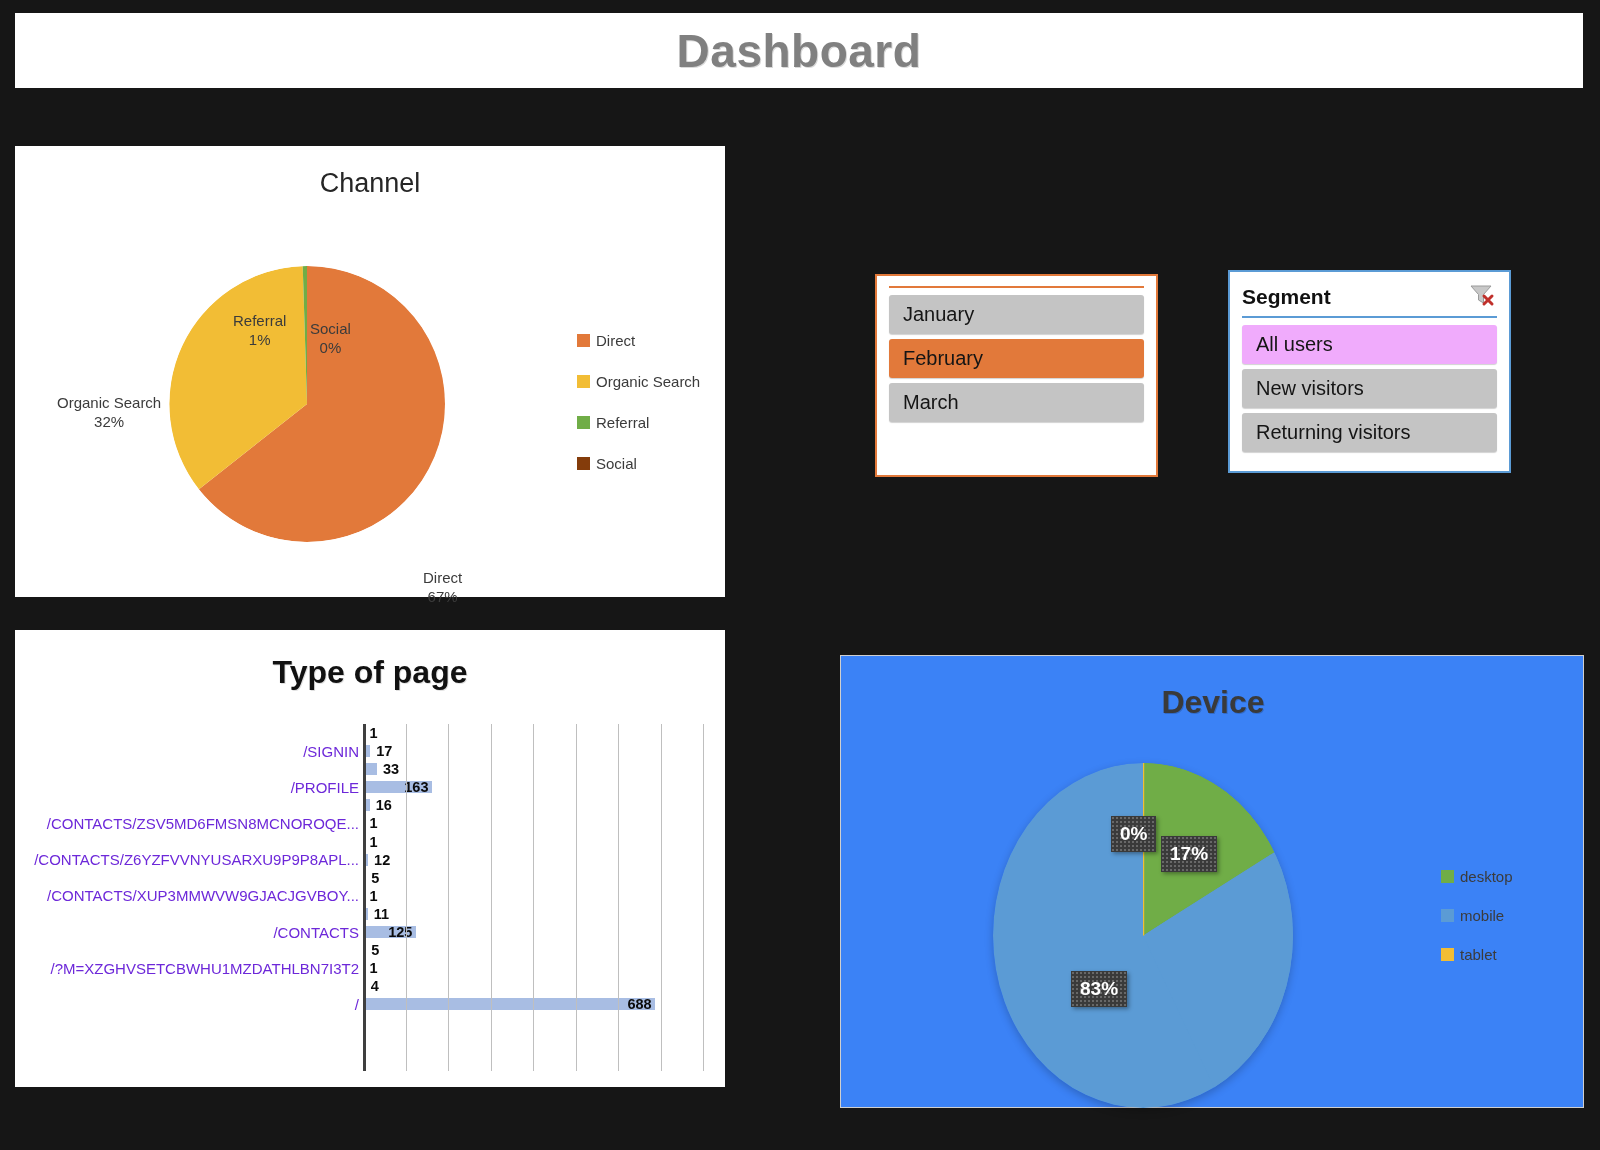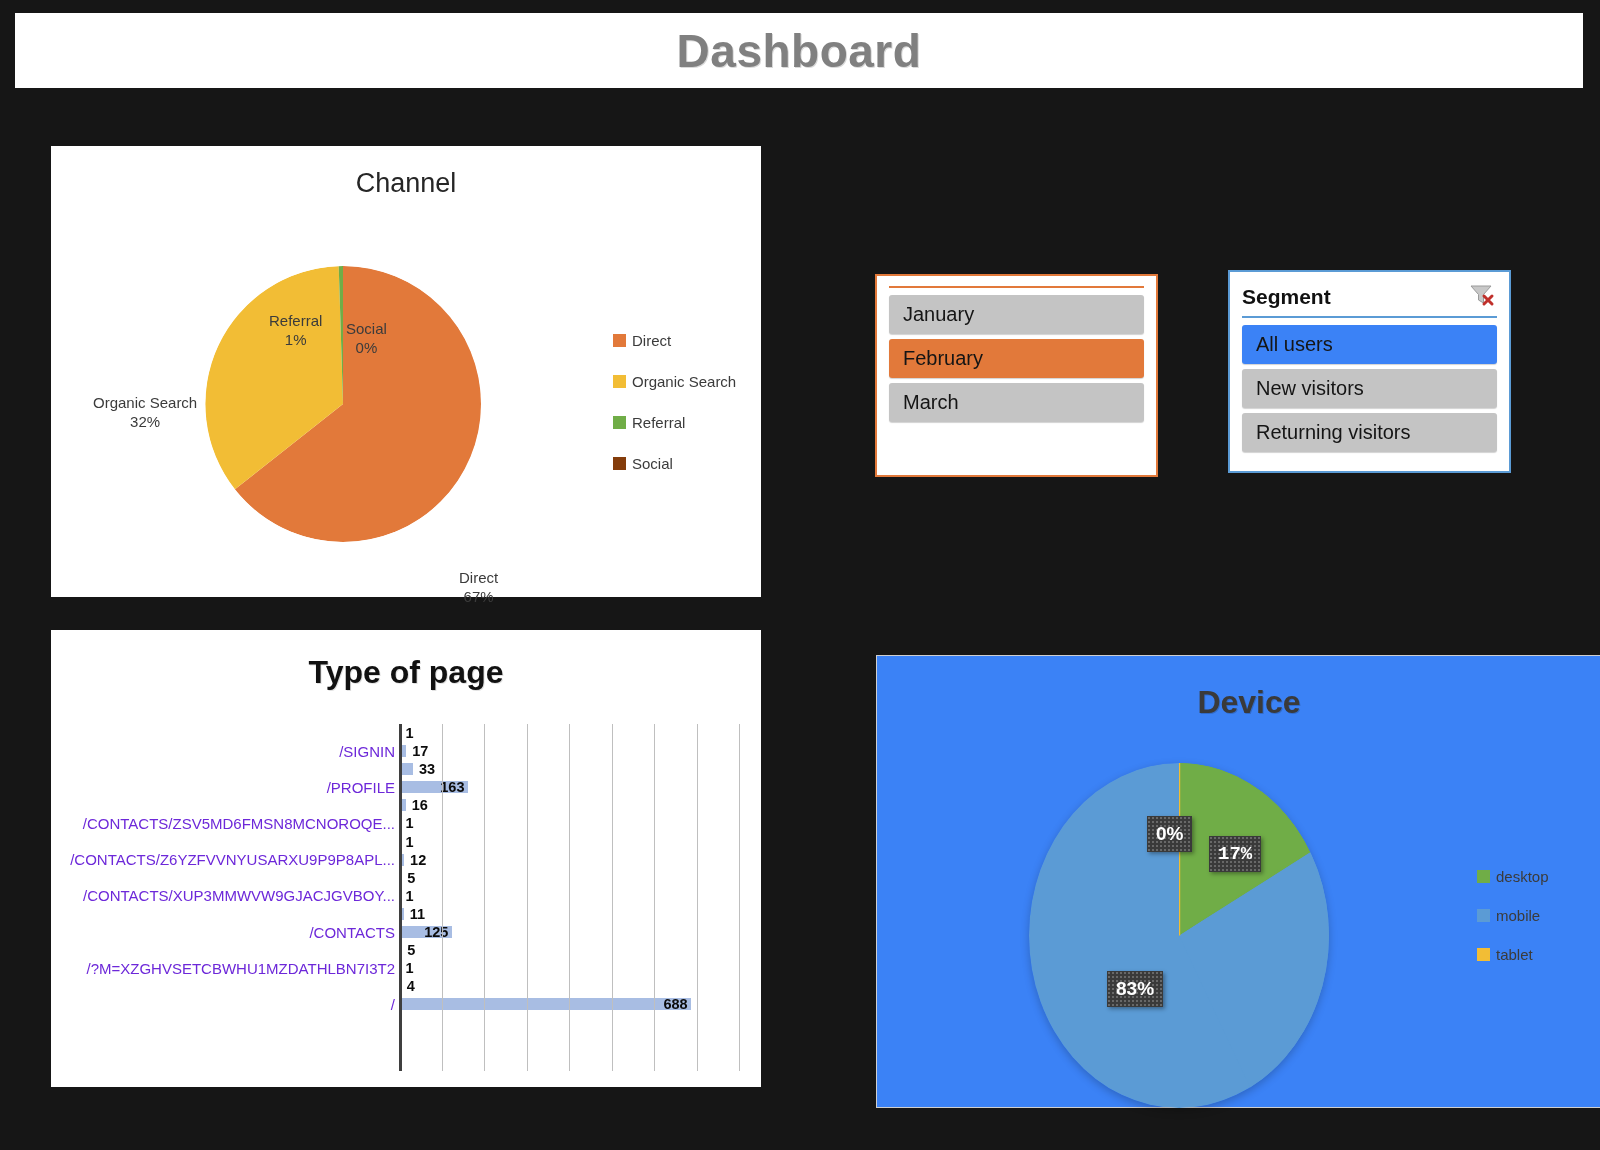--- a/index.html
+++ b/index.html
@@ -34,21 +34,20 @@
     color: #808080;
     letter-spacing: 0.5px;
     text-shadow: 1px 1px 0 #d9d9d9;
   }
 
   
   .panel {
     position: absolute;
     background: #ffffff;
     box-sizing: border-box;
-    margin-left: 36px;
   }
 
   
   #channel-panel {
     left: 15px; top: 146px;
     width: 710px; height: 451px;
   }
   #channel-title {
     position: absolute;
     left: 0; top: 22px;
@@ -142,21 +141,21 @@
     display: flex;
     align-items: center;
     padding-left: 14px;
     font-size: 20px;
     color: #151515;
     background: #c4c4c4;
     box-shadow: 0 1px 1px rgba(0,0,0,.18);
     box-sizing: border-box;
   }
   .slicer-item.sel-orange { background: #e2793a; }
-  .slicer-item.sel-blue   { background: #3b82f6; }
+  .slicer-item.sel-blue   { background: #f0abfc; }
 
   
   #page-panel {
     left: 15px; top: 630px;
     width: 710px; height: 457px;
   }
   #page-title {
     position: absolute;
     left: 0; top: 24px;
     width: 710px;
@@ -248,21 +247,21 @@
     background: #3a3a3a;
     color: #ffffff;
     font-size: 19px;
     font-weight: bold;
     padding: 7px 9px;
     box-shadow: 2px 2px 4px rgba(0,0,0,.35);
     background-image: radial-gradient(rgba(255,255,255,.25) 0.7px, transparent 0.8px);
     background-size: 4px 4px;
   }
   #dev-lbl-tablet  { left: 270px; top: 160px; }
-  #dev-lbl-desktop { left: 332px; top: 180px; font-family: Liberation Mono, monospace; }
+  #dev-lbl-desktop { left: 320px; top: 180px; }
   #dev-lbl-mobile  { left: 230px; top: 315px; }
 
   #device-legend {
     position: absolute;
     left: 600px; top: 212px;
     width: 140px;
   }
   #device-legend .legend-row {
     margin-bottom: 22px;
     font-size: 15px;

